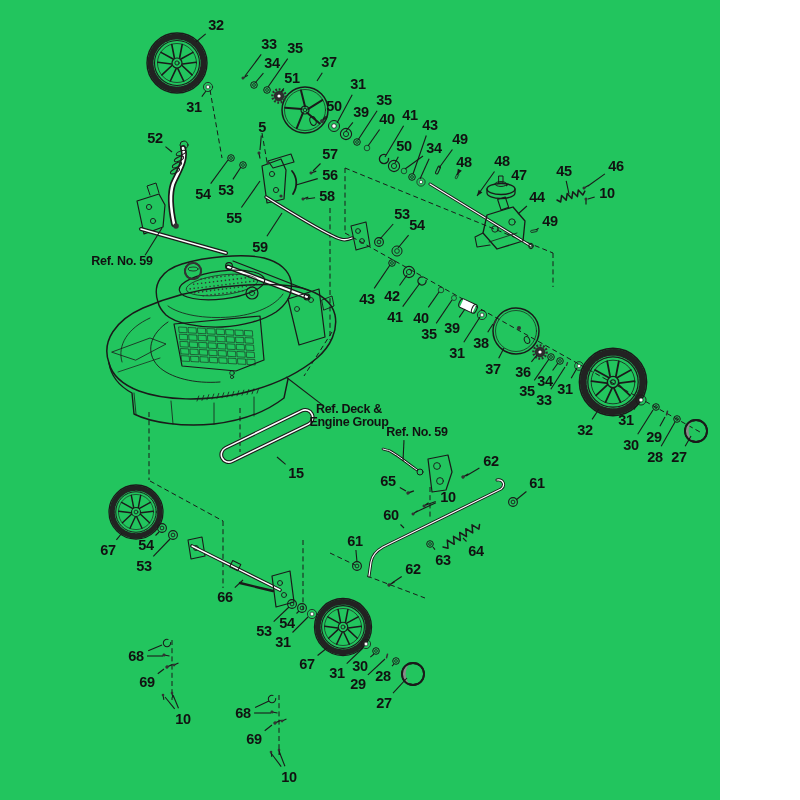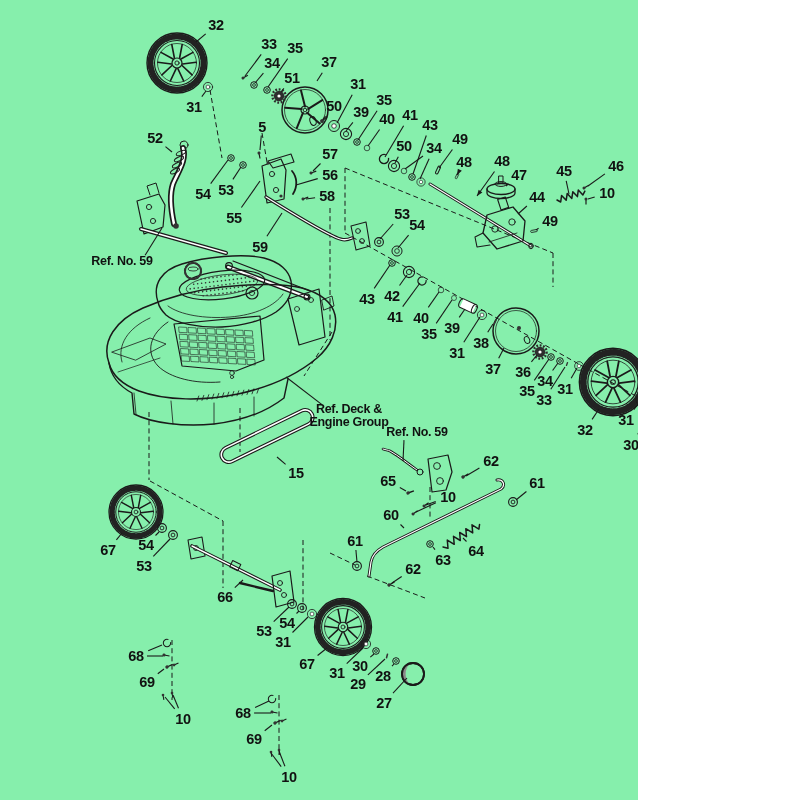--- a/index.html
+++ b/index.html
@@ -1,16 +1,16 @@
 <!DOCTYPE html>
 <html><head>
 <meta charset="utf-8">
 <style>
   html,body{margin:0;padding:0;background:#fff;}
-  #stage{position:relative;width:638px;height:800px;background:#86efac;overflow:hidden;
+  #stage{position:relative;width:720px;height:800px;background:#22c55e;overflow:hidden;
          font-family:"Liberation Sans",sans-serif;}
   svg{position:absolute;left:0;top:0;}
   .callout-text{font-family:"Liberation Sans",sans-serif;font-weight:bold;font-size:14.5px;
                 fill:#111;letter-spacing:-0.4px;}
   .ref-text{font-family:"Liberation Sans",sans-serif;font-weight:bold;font-size:12.5px;
             fill:#111;letter-spacing:-0.3px;}
   .ink{stroke:#1a1a1a;fill:none;}
 </style>
 </head>
 <body>

